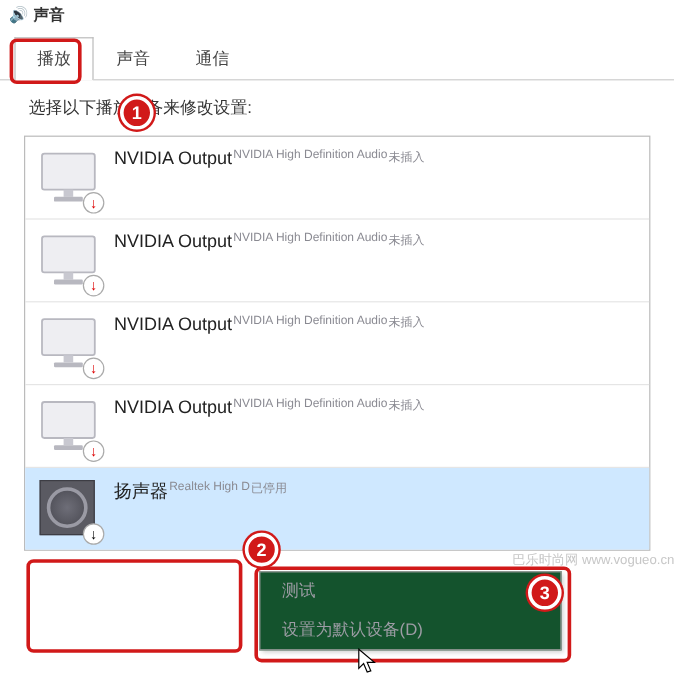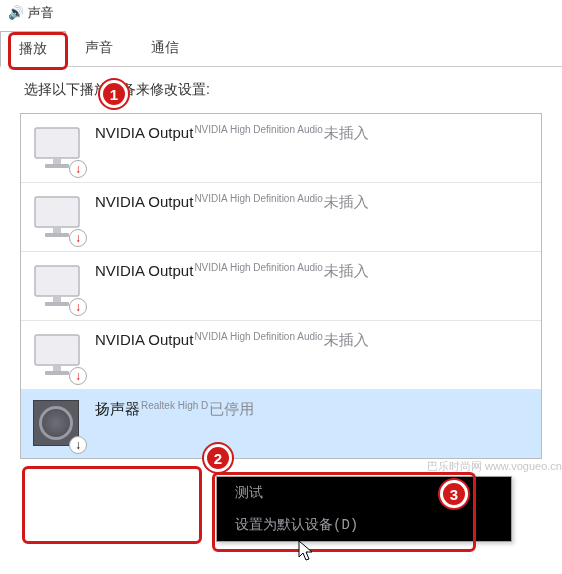--- a/index.html
+++ b/index.html
@@ -1,39 +1,39 @@
 <!DOCTYPE html>
 <html><head>
 <meta charset="utf-8">
 <style>
 * { box-sizing: border-box; margin: 0; padding: 0; }
 body { font-family: "Microsoft YaHei", "Segoe UI", sans-serif; font-size: 14px; background: #fff; width: 562px; height: 574px; overflow: hidden; position: relative; }
-.titlebar { padding: 4px 8px; font-size: 13px; color: #333; }
-.tabs { display: flex; border-bottom: 1px solid #ccc; gap: 0; margin-top: 4px; }
+.titlebar { padding: 4px 8px; font-size: 13px; color: #333; font-weight: bold; }
+.tabs { display: flex; border-bottom: 1px solid #ccc; padding-left: 12px; gap: 0; margin-top: 4px; align-items: center; }
 .tab { padding: 8px 18px; color: #444; cursor: pointer; border: 1px solid transparent; border-bottom: none; }
 .tab.active { border: 1px solid #bbb; border-bottom: 1px solid #fff; background: #fff; position: relative; top: 1px; }
 .instruction { padding: 14px 0 14px 24px; color: #333; }
 .device-panel { border: 1px solid #bbb; margin: 0 20px; padding: 0; }
 .device { display: flex; align-items: flex-start; gap: 14px; border-bottom: 1px solid #e5e5e5; padding: 10px 12px; position: relative; }
 .device:last-child { border-bottom: none; }
 .icon-wrap { position: relative; width: 48px; height: 48px; }
 .monitor-icon rect.screen { fill: #eeeef2; stroke: #b8b8c0; stroke-width: 1.5; }
 .monitor-icon rect.stand { fill: #c8c8d0; }
 .monitor-icon rect.base { fill: #b8b8c0; }
 .speaker-box { width: 46px; height: 46px; background: #5a5a62; border: 1px solid #3d3d44; position: relative; }
 .speaker-box::after { content: ""; position: absolute; top: 50%; left: 50%; width: 28px; height: 28px; border: 3px solid #9a9aa4; border-radius: 50%; transform: translate(-50%, -50%); background: radial-gradient(#6e6e78, #4a4a52); }
 .status-badge { position: absolute; right: -6px; bottom: -6px; width: 18px; height: 18px; border-radius: 50%; background: #fff; display: flex; align-items: center; justify-content: center; font-size: 12px; border: 1px solid #aaa; }
 .status-red { color: #d00; }
 .status-black { color: #000; }
 .dev-info { display: flex; flex-direction: row; gap: 1px; }
 .dev-name { color: #222; font-weight: 400; font-size: 15px; }
 .dev-desc { color: #8a8a92; font-size: 10px; }
-.dev-status { color: #8a8a92; font-size: 15px; }
+.dev-status { color: #8a8a92; font-size: 10px; }
 .selected { background: #cfe8ff; }
-.context-menu { position: absolute; left: 216px; top: 476px; width: 296px; background: #000000; border: 1px solid #a0a0a0; box-shadow: 2px 2px 4px rgba(0,0,0,.2); z-index: 5; font-family: Liberation Mono, monospace; }
+.context-menu { position: absolute; left: 216px; top: 476px; width: 252px; background: #14532d; border: 1px solid #a0a0a0; box-shadow: 2px 2px 4px rgba(0,0,0,.2); z-index: 5; }
 .menu-item { padding: 7px 18px; color: #555; cursor: default; }
 .menu-item.disabled { color: #9c9ca4; }
 .menu-item.highlight { background: #2a8ad4; color: #fff; }
 .marker { position: absolute; border: 3px solid #d11919; border-radius: 6px; z-index: 10; pointer-events: none; }
 .badge { position: absolute; width: 28px; height: 28px; border-radius: 50%; background: #d11919; color: #fff; display: flex; align-items: center; justify-content: center; font-weight: bold; border: 3px solid #fff; box-shadow: 0 0 0 2px #d11919; z-index: 11; font-size: 15px; }
 .cursor { position: absolute; left: 298px; top: 540px; z-index: 20; font-size: 18px; pointer-events: none; }
 .watermark { position: absolute; right: 0; bottom: 100px; font-size: 11px; color: #c7c7c7; z-index: 2; }
 </style>
 </head>
 <body>

